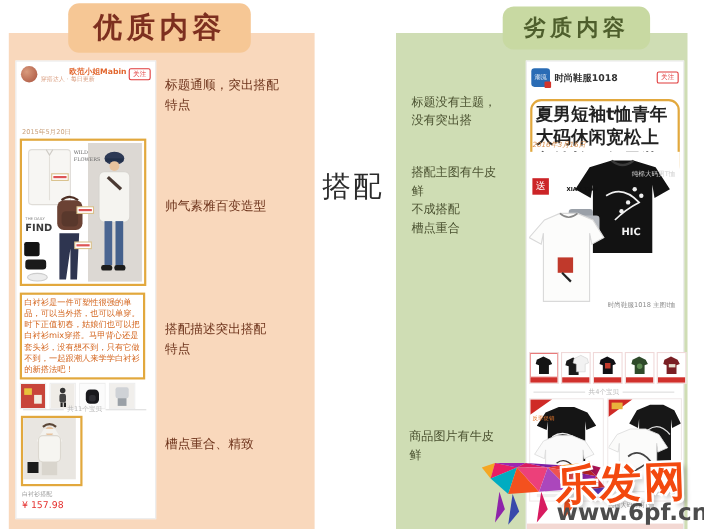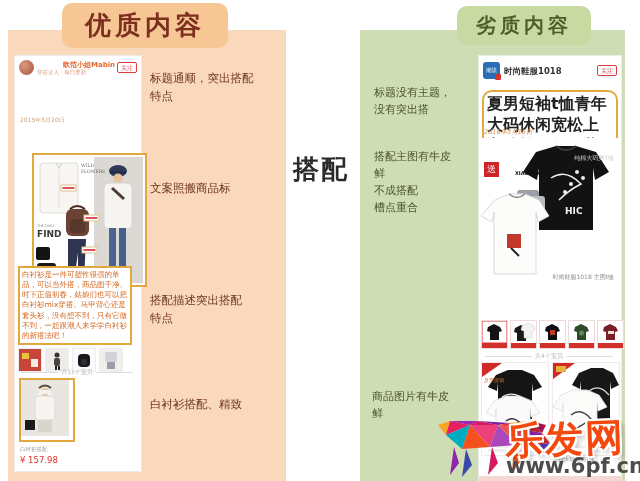--- a/index.html
+++ b/index.html
@@ -7,40 +7,40 @@
           font-family:"DejaVu Sans",sans-serif;}
   
   .panel{position:absolute;top:30px;bottom:0;}
   .panel-left{left:8px;width:278px;background:#f9d8bc;}
   .panel-right{left:360px;width:265px;background:#cfddb4;}
   .hdr{position:absolute;display:flex;align-items:center;justify-content:center;
        font-weight:bold;letter-spacing:4px;z-index:3;border-radius:10px;}
   .hdr-left{left:62px;top:3px;width:166px;height:45px;background:#f6c795;color:#7d2f1f;font-size:26px;}
   .hdr-right{left:457px;top:6px;width:134px;height:39px;background:#c8d9a2;color:#4e5e2c;font-size:20px;}
   .center-label{position:absolute;left:293px;top:152px;font-size:26px;color:#2b2b2b;
-       font-weight:700;letter-spacing:2px;}
+       font-weight:400;letter-spacing:2px;}
   
   .anno{position:absolute;white-space:pre-line;line-height:1.55;}
   .anno-l{color:#6e341c;font-size:11.5px;width:125px;font-family:Liberation Mono, monospace;}
   .anno-r{color:#4a5130;font-size:11px;width:108px;}
   
   .phone{position:absolute;background:#fff;border:1px solid #ececec;z-index:2;}
   .phone1{left:14px;top:55px;width:126px;height:415px;}
   .phone2{left:478px;top:55px;width:142px;height:426px;}
   .av1{position:absolute;left:4px;top:4px;width:15px;height:15px;border-radius:50%;
        background:radial-gradient(circle at 35% 35%,#d99b7d,#a8503c);}
   .acc1-name{position:absolute;left:22px;top:4px;font-size:7px;color:#e2662e;font-weight:bold;margin-left:26px;}
   .acc1-sub{position:absolute;left:22px;top:13px;font-size:5.5px;color:#dba083;}
   .follow{position:absolute;right:4px;top:6px;font-size:6px;color:#e03b3b;border:1px solid #e03b3b;
        border-radius:2px;padding:0 3px;line-height:9px;background:#fff;}
   .ybox{border:2px solid #e2a83d;background:#fff;position:absolute;}
   .title1{left:3px;top:26px;width:110px;padding:2px;font-size:9.5px;font-weight:bold;
        color:#c2571f;line-height:1.25;}
   .date1{position:absolute;left:5px;top:60px;font-size:6px;color:#caa27e;}
-  .img1{left:17px;top:70px;width:111px;height:130px;margin-top:27px;}
+  .img1{left:3px;top:70px;width:111px;height:130px;}
   .para1{left:3px;top:210px;width:106px;padding:2px;font-size:7.5px;color:#d4661f;line-height:1.35;}
   .thumbrow1{position:absolute;left:3px;top:292px;display:flex;gap:3px;}
   .thumb{width:22px;height:22px;border:1px solid #eee;position:relative;overflow:hidden;background:#fff;}
   .divider{position:absolute;display:flex;align-items:center;gap:3px;color:#b9b9b9;font-size:6px;}
   .div1{left:6px;top:312px;width:112px;}
   .div2{left:6px;top:296px;width:128px;}
   .divider .ln{flex:1;height:1px;background:#ddd;}
   .prod1-img{left:4px;top:322px;width:52px;height:60px;}
   .prod1-title{position:absolute;left:5px;top:390px;font-size:5.5px;color:#999;}
   .prod1-price{position:absolute;left:5px;top:399px;font-size:8.5px;color:#e5302e;}
@@ -76,24 +76,24 @@
 <div class="canvas">
 
   <div class="panel panel-left"></div>
   <div class="panel panel-right"></div>
   <div class="hdr hdr-left">优质内容</div>
   <div class="hdr hdr-right">劣质内容</div>
   <div class="center-label">搭配</div>
 
   <div class="anno anno-l" style="left:150px;top:70px">标题通顺，突出搭配
 特点</div>
-  <div class="anno anno-l" style="left:150px;top:180px">文案照搬商品标</div>
+  <div class="anno anno-l" style="left:150px;top:180px">帅气素雅百变造型</div>
   <div class="anno anno-l" style="left:150px;top:292px">搭配描述突出搭配
 特点</div>
-  <div class="anno anno-l" style="left:150px;top:396px">白衬衫搭配、精致</div>
+  <div class="anno anno-l" style="left:150px;top:396px">槽点重合、精致</div>
 
   <div class="anno anno-r" style="left:374px;top:84px">标题没有主题，
 没有突出搭</div>
   <div class="anno anno-r" style="left:374px;top:148px">搭配主图有牛皮
 鲜
 不成搭配
 槽点重合</div>
   <div class="anno anno-r" style="left:372px;top:388px">商品图片有牛皮
 鲜</div>
 
@@ -140,21 +140,21 @@
 
         <rect x="27" y="30" width="15" height="6" fill="#fff" stroke="#d9c08a"></rect>
           <rect x="28.5" y="32" width="12" height="2" fill="#d55"></rect>
         <rect x="50" y="60" width="15" height="6" fill="#fff" stroke="#d9c08a"></rect>
           <rect x="51.5" y="62" width="12" height="2" fill="#d55"></rect>
         <rect x="48" y="92" width="15" height="6" fill="#fff" stroke="#d9c08a"></rect>
           <rect x="49.5" y="94" width="12" height="2" fill="#d55"></rect>
       </svg>
     </div>
 
-    <div class="ybox para1">白衬衫是一件可塑性很强的单品，可以当外搭，商品图干净。时下正值初春，姑娘们也可以把白衬衫mix穿搭。马甲背心还是套头衫，没有想不到，只有它做不到，一起跟潮人来学学白衬衫的新搭法吧！</div>
+    <div class="ybox para1">白衬衫是一件可塑性很强的单品，可以当外搭，也可以单穿。时下正值初春，姑娘们也可以把白衬衫mix穿搭。马甲背心还是套头衫，没有想不到，只有它做不到，一起跟潮人来学学白衬衫的新搭法吧！</div>
 
     <div class="thumbrow1">
       <div class="thumb">
         <svg width="22" height="22">
             <rect width="22" height="22" fill="#c8453a"></rect>
             <rect x="3" y="4" width="7" height="6" fill="#e8c23c"></rect>
             <rect x="12" y="10" width="7" height="8" fill="#f2ede0"></rect>
           </svg>
       </div>
       <div class="thumb">

